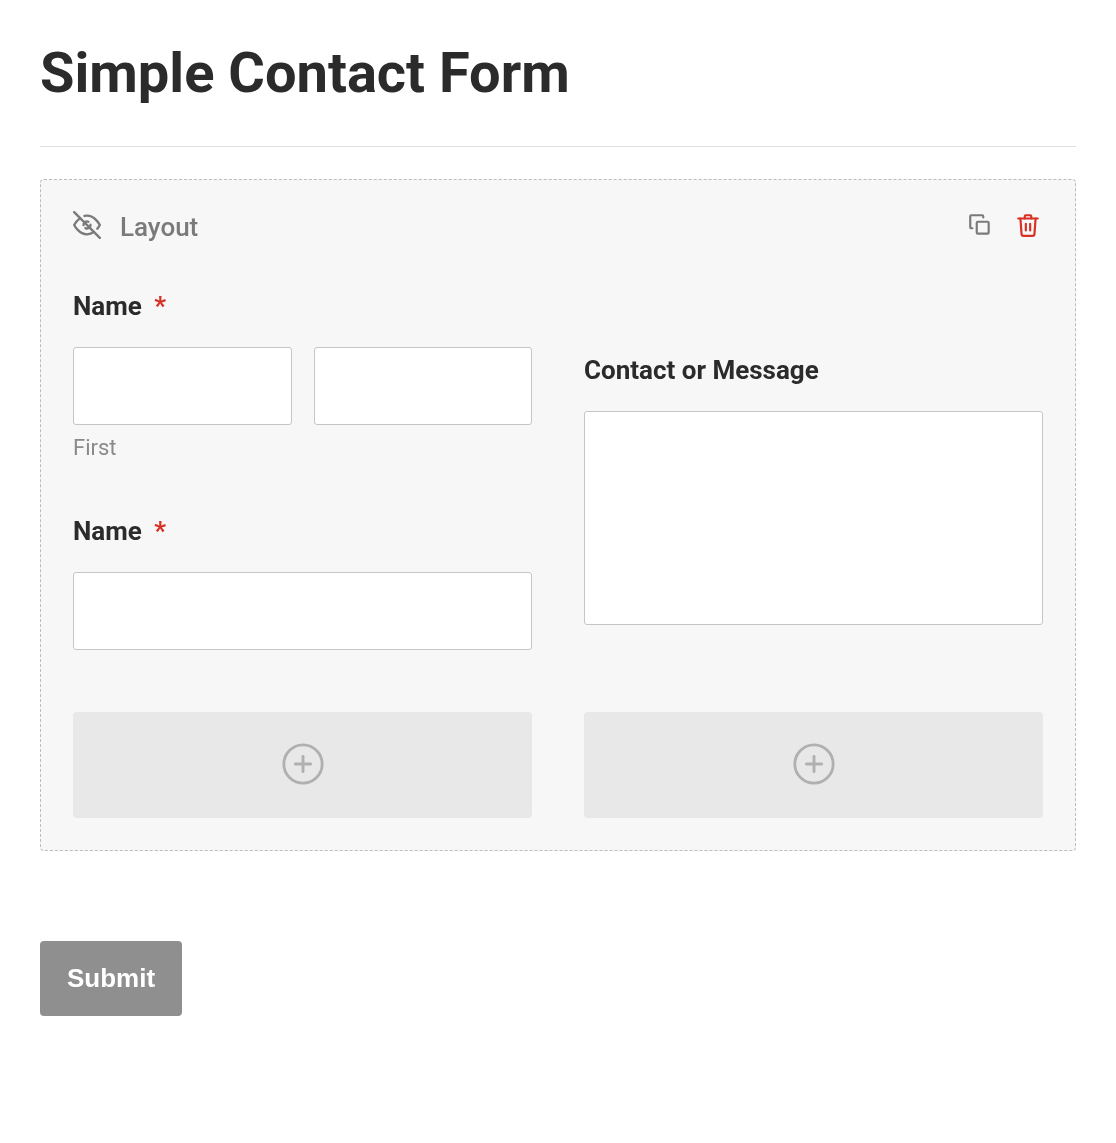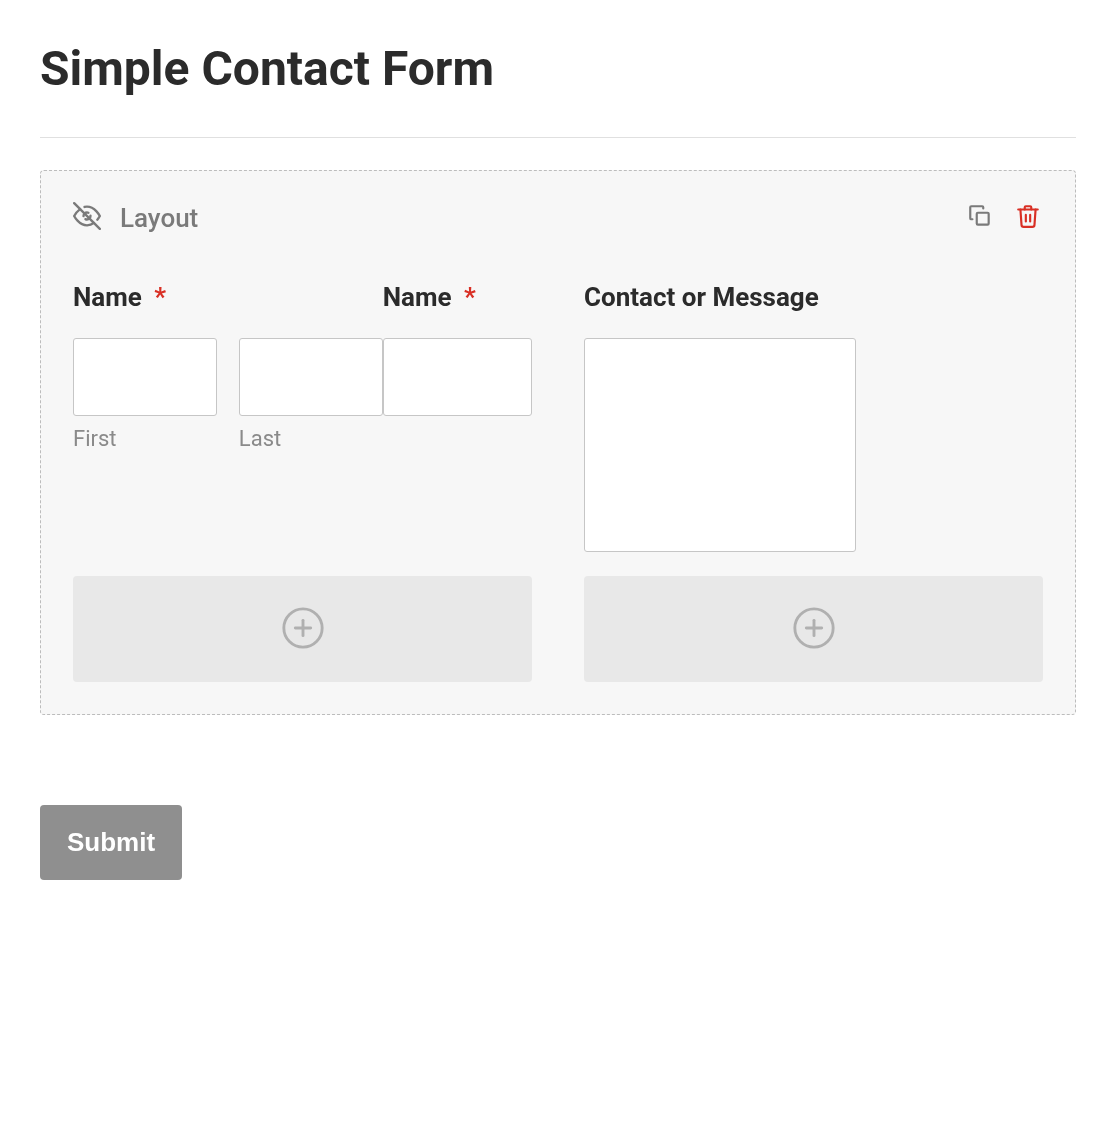--- a/index.html
+++ b/index.html
@@ -7,21 +7,21 @@
       margin: 0;
       padding: 0;
     }
     body {
       font-family: -apple-system, BlinkMacSystemFont, "Segoe UI", Roboto, Helvetica, Arial, sans-serif;
       background: #ffffff;
       padding: 40px;
       width: 1116px;
     }
     .page-title {
-      font-size: 48px;
+      font-size: 56px;
       font-weight: 700;
       color: #2b2b2b;
       margin-bottom: 40px;
     }
     .divider {
       border: none;
       border-top: 1px solid #e0e0e0;
       margin-bottom: 32px;
     }
     .layout-block {
@@ -62,21 +62,22 @@
       align-items: center;
       justify-content: center;
     }
     .columns {
       display: grid;
       grid-template-columns: 1fr 1fr;
       gap: 52px;
     }
     .column {
       display: flex;
-      flex-direction: row;
+      flex-direction: column;
+      justify-content: center;
     }
     .field-label {
       font-size: 26px;
       font-weight: 700;
       color: #2b2b2b;
       margin-bottom: 26px;
     }
     .required {
       color: #d93025;
       margin-left: 6px;
@@ -200,21 +201,20 @@
           <span>Name</span>
           <span class="required">*</span>
         </div>
         <div class="name-row">
           <div class="input-group">
             <input type="text" class="text-input" value="" style="">
             <span class="sublabel">First</span>
           </div>
           <div class="input-group">
             <input type="text" class="text-input" value="" style="">
-            <span class="sublabel">Last</span>
           </div>
         </div>
       </div>
 
       <div class="email-field">
         <div class="field-label">
           <span>Name</span>
           <span class="required">*</span>
         </div>
         <input type="text" class="text-input" value="" style="">

